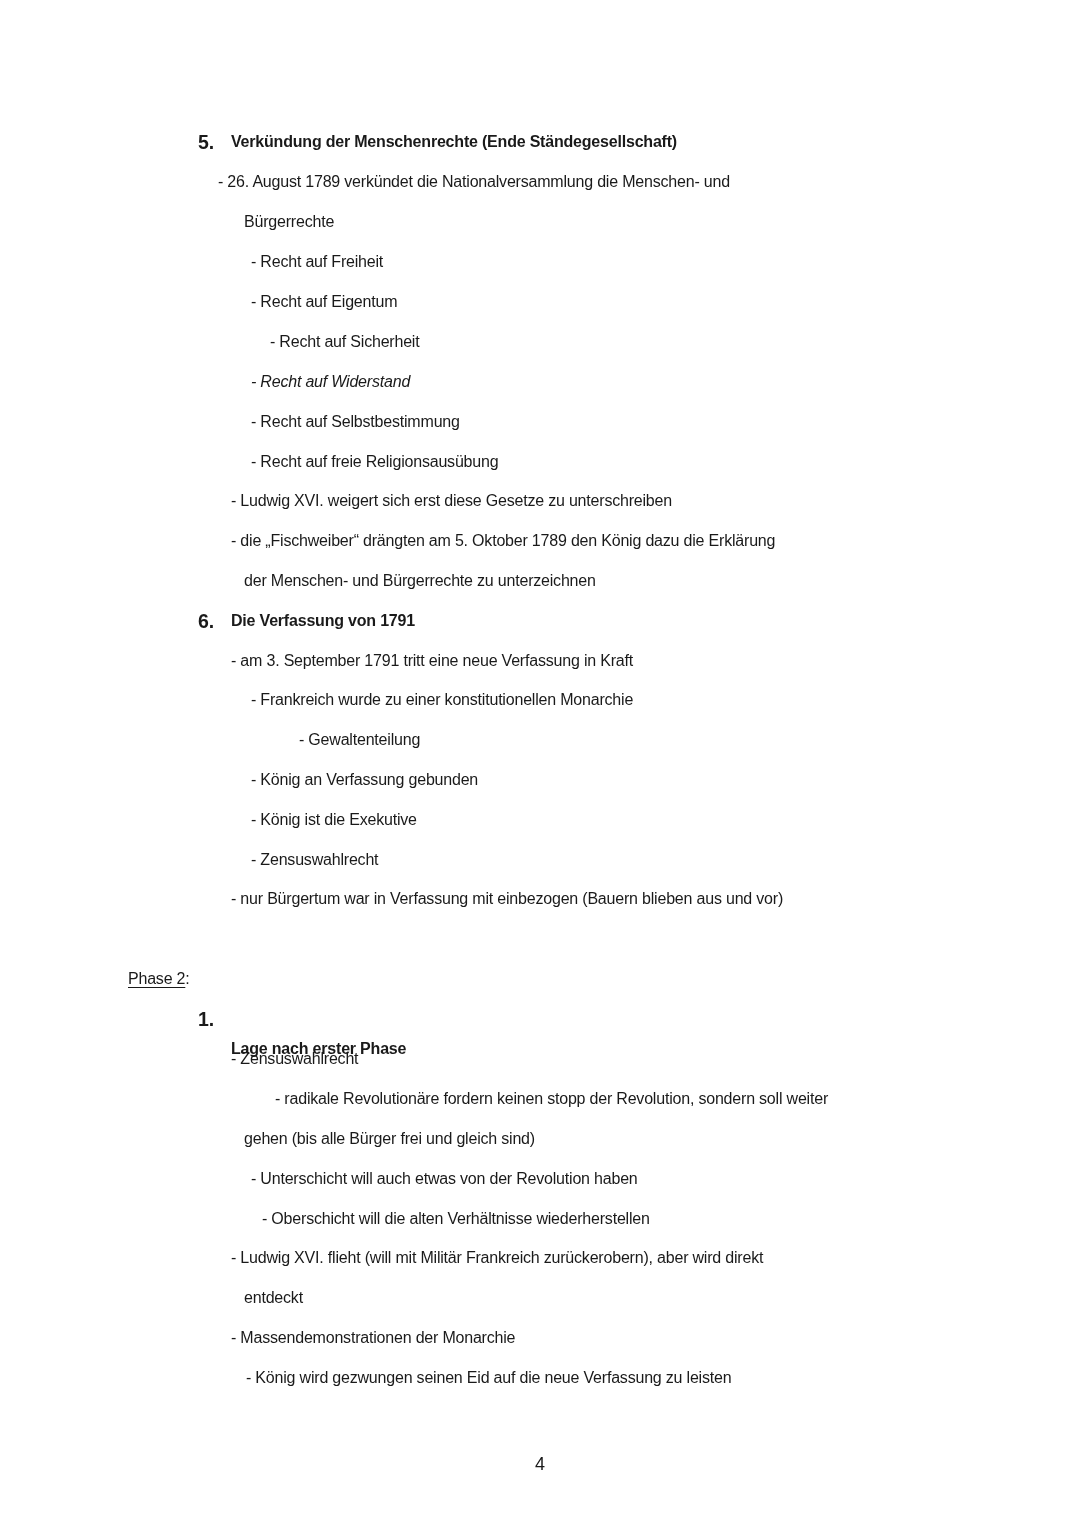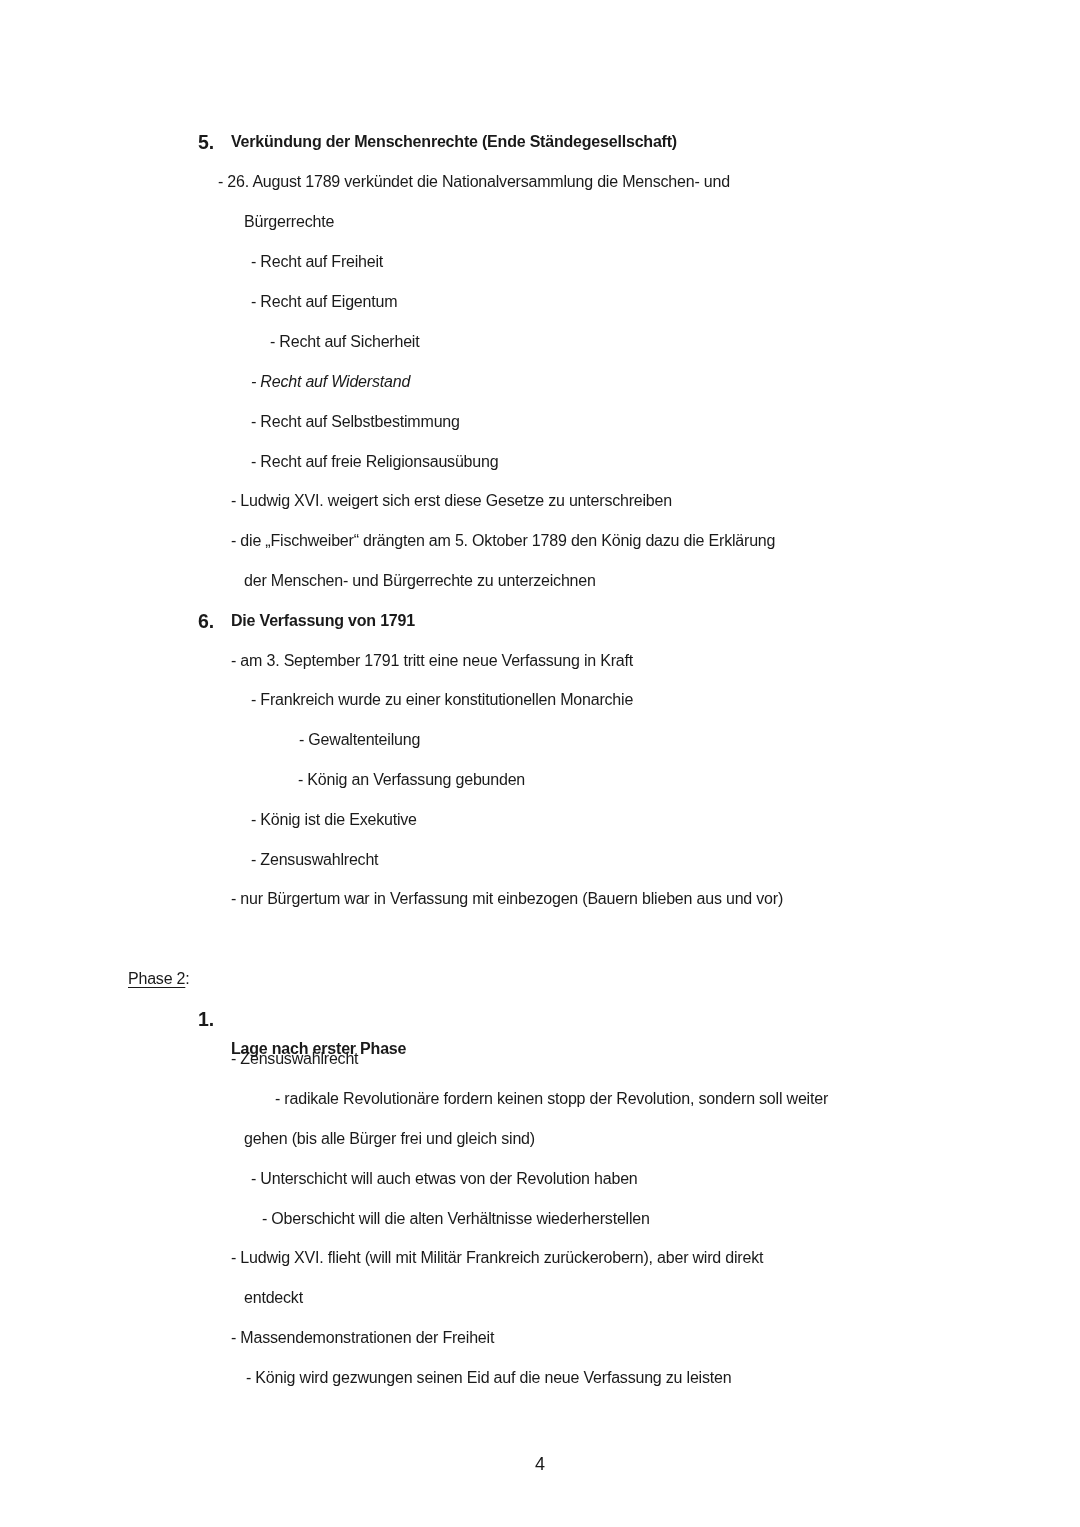--- a/index.html
+++ b/index.html
@@ -29,34 +29,34 @@
   <div class="line" style="left:231px; top:529px;">- die „Fischweiber“ drängten am 5. Oktober 1789 den König dazu die Erklärung</div>
   <div class="line" style="left:244px; top:569px;">der Menschen- und Bürgerrechte zu unterzeichnen</div>
 </div>
 
 <div>
   <span class="num" style="left:198px; top:609px;">6.</span>
   <span class="line bold" style="left:231px; top:609px;">Die Verfassung von 1791</span>
   <div class="line" style="left:231px; top:649px;">- am 3. September 1791 tritt eine neue Verfassung in Kraft</div>
   <div class="line" style="left:251px; top:688px;">- Frankreich wurde zu einer konstitutionellen Monarchie</div>
   <div class="line" style="left:251px; top:728px;margin-left:48px;">- Gewaltenteilung</div>
-  <div class="line" style="left:251px; top:768px;margin-left:47px;">- König an Verfassung gebunden</div>
+  <div class="line" style="left:251px; top:768px;">- König an Verfassung gebunden</div>
   <div class="line" style="left:251px; top:808px;">- König ist die Exekutive</div>
   <div class="line" style="left:251px; top:848px;">- Zensuswahlrecht</div>
   <div class="line" style="left:231px; top:887px;">- nur Bürgertum war in Verfassung mit einbezogen (Bauern blieben aus und vor)</div>
 </div>
 
 <div>
   <div class="line" style="left:128px; top:967px;"><span class="ul">Phase 2</span><span>:</span></div>
   <span class="num" style="left:198px; top:1007px;">1.</span>
   <span class="line bold" style="left:231px; top:1037px;text-align:right;">Lage nach erster Phase</span>
   <div class="line" style="left:231px; top:1047px;">- Zensuswahlrecht</div>
   <div class="line" style="left:231px; top:1087px;margin-left:44px;">- radikale Revolutionäre fordern keinen stopp der Revolution, sondern soll weiter</div>
   <div class="line" style="left:244px; top:1127px;">gehen (bis alle Bürger frei und gleich sind)</div>
   <div class="line" style="left:251px; top:1167px;">- Unterschicht will auch etwas von der Revolution haben</div>
   <div class="line" style="left:262px; top:1207px;">- Oberschicht will die alten Verhältnisse wiederherstellen</div>
   <div class="line" style="left:231px; top:1246px;">- Ludwig XVI. flieht (will mit Militär Frankreich zurückerobern), aber wird direkt</div>
   <div class="line" style="left:244px; top:1286px;">entdeckt</div>
-  <div class="line" style="left:231px; top:1326px;">- Massendemonstrationen der Freiheit</div>
+  <div class="line" style="left:231px; top:1326px;">- Massendemonstrationen der Monarchie</div>
   <div class="line" style="left:246px; top:1366px;">- König wird gezwungen seinen Eid auf die neue Verfassung zu leisten</div>
 </div>
 
 <div class="pageno">4</div>
 
 </body></html>

